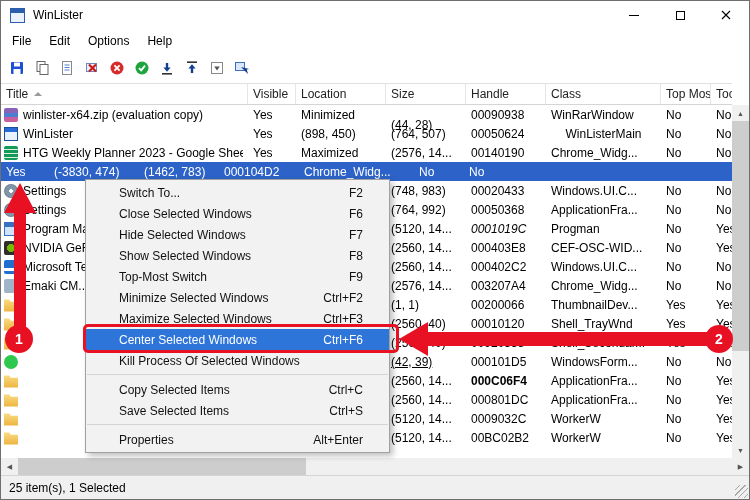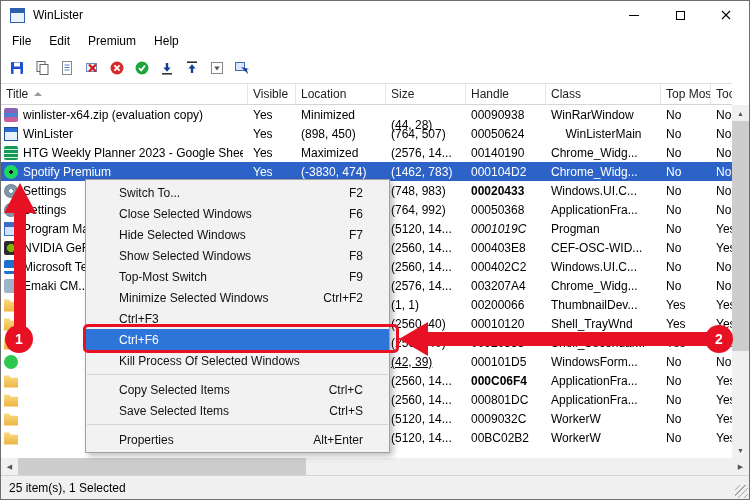--- a/index.html
+++ b/index.html
@@ -95,21 +95,21 @@
         <svg width="10" height="10">
             <path d="M1 1 L9 9 M9 1 L1 9" stroke="#000" stroke-width="1.1"></path>
           </svg>
       </button>
     </div>
   </div>
 
   <div class="menubar" id="menubar">
       <div class="mitem">File</div>
       <div class="mitem">Edit</div>
-      <div class="mitem">Premium</div>
+      <div class="mitem">Options</div>
       <div class="mitem">Help</div>
     </div>
 
   <div class="toolbar" id="toolbar">
       <button class="tb">
         <span class="tbi">
           <svg width="16" height="16">
             <rect x="2" y="2" width="12" height="12" rx="1" fill="#1d4ed8"></rect>
             <rect x="5" y="2.5" width="6" height="4" fill="#fff"></rect>
             <rect x="4.5" y="9" width="7" height="5" fill="#fff"></rect>
@@ -254,41 +254,37 @@
         </div>
         <div class="cell" style="width: 48px;">Yes</div>
         <div class="cell" style="width: 90px;">Maximized</div>
         <div class="cell" style="width: 80px;">(2576, 14...</div>
         <div class="cell" style="width: 80px;">00140190</div>
         <div class="cell" style="width: 115px;">Chrome_Widg...</div>
         <div class="cell" style="width: 50px;">No</div>
         <div class="cell" style="width: 40px;">No</div>
       </div>
       <div class="row sel">
-        <div class="cell c-title">
-          <span class="ic ic-spotify"></span>
-          <span class="ttl">Spotify Premium</span>
-        </div>
         <div class="cell" style="width: 48px;">Yes</div>
         <div class="cell" style="width: 90px;">(-3830, 474)</div>
         <div class="cell" style="width: 80px;">(1462, 783)</div>
         <div class="cell" style="width: 80px;">000104D2</div>
         <div class="cell" style="width: 115px;">Chrome_Widg...</div>
         <div class="cell" style="width: 50px;">No</div>
         <div class="cell" style="width: 40px;">No</div>
       </div>
       <div class="row">
         <div class="cell c-title">
           <span class="ic ic-gear"></span>
           <span class="ttl">Settings</span>
         </div>
         <div class="cell" style="width: 48px;"></div>
         <div class="cell" style="width: 90px;"></div>
         <div class="cell" style="width: 80px;">(748, 983)</div>
-        <div class="cell" style="width: 80px; font-weight: bold;">00020433</div>
+        <div class="cell" style="width: 80px;">00020433</div>
         <div class="cell" style="width: 115px;">Windows.UI.C...</div>
         <div class="cell" style="width: 50px;">No</div>
         <div class="cell" style="width: 40px;">No</div>
       </div>
       <div class="row">
         <div class="cell c-title">
           <span class="ic ic-gear"></span>
           <span class="ttl">Settings</span>
         </div>
         <div class="cell" style="width: 48px;"></div>
@@ -482,23 +478,25 @@
       </div>
       <div class="mi">
         <span class="ml">Top-Most Switch</span>
         <span class="msc">F9</span>
       </div>
       <div class="mi">
         <span class="ml">Minimize Selected Windows</span>
         <span class="msc">Ctrl+F2</span>
       </div>
       <div class="mi">
+        <span class="ml">Maximize Selected Windows</span>
         <span class="msc">Ctrl+F3</span>
       </div>
       <div class="mi hl">
+        <span class="ml">Center Selected Windows</span>
         <span class="msc">Ctrl+F6</span>
       </div>
       <div class="mi">
         <span class="ml">Kill Process Of Selected Windows</span>
         <span class="msc"></span>
       </div>
       <div class="msep"></div>
       <div class="mi">
         <span class="ml">Copy Selected Items</span>
         <span class="msc">Ctrl+C</span>

